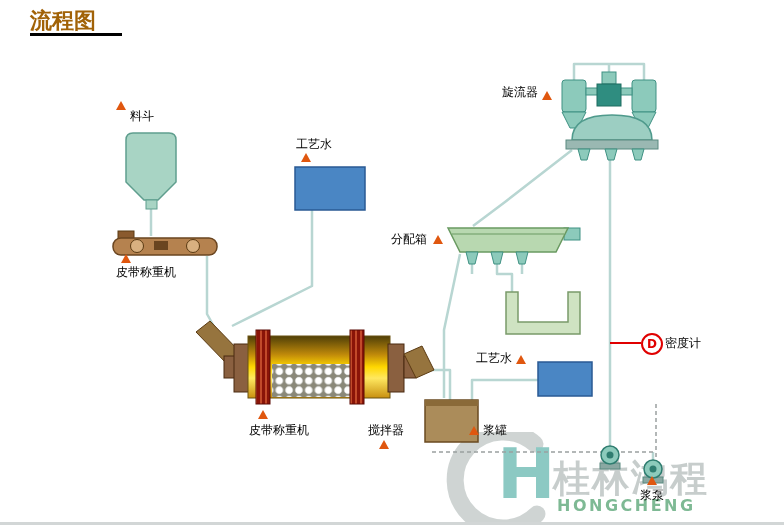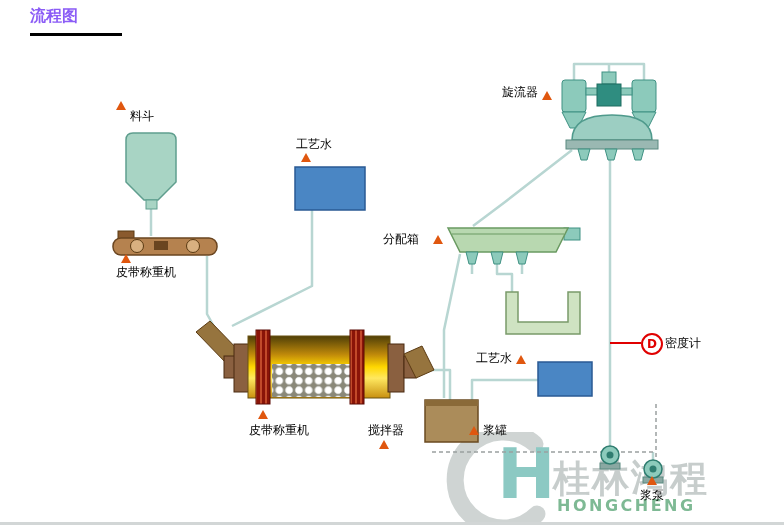--- a/index.html
+++ b/index.html
@@ -7,21 +7,21 @@
     position:relative;width:784px;height:525px;background:#ffffff;overflow:hidden;
     font-family:"DejaVu Sans","Liberation Sans",sans-serif;
     box-sizing:border-box;border-bottom:3px solid #d2d6d6;
   }
   .abs{position:absolute;}
   .lbl{position:absolute;font-size:12px;color:#000;white-space:nowrap;line-height:14px;}
   .lbl.bold{font-weight:normal;}
   .tri{position:absolute;width:0;height:0;
     border-left:5px solid transparent;border-right:5px solid transparent;
     border-bottom:9px solid #e0570f;}
-  #title{position:absolute;left:30px;top:6px;font-size:16px;font-weight:bold;color:#8b5cf6;}
+  #title{position:absolute;left:30px;top:6px;font-size:22px;font-weight:bold;color:#a16207;}
   #title-underline{position:absolute;left:30px;top:33px;width:92px;height:3px;background:#000;}
   #density-circle{
     position:absolute;left:641px;top:333px;width:18px;height:18px;background:#fff;
     border:2px solid #e00000;border-radius:50%;color:#e00000;font-weight:bold;font-size:12px;
     display:flex;align-items:center;justify-content:center;}
   #watermark{position:absolute;left:425px;top:432px;width:310px;height:92px;opacity:.55;pointer-events:none;}
   #wm-h{position:absolute;left:72px;top:-4px;font-size:70px;font-weight:bold;color:#2f9d93;line-height:92px;}
   #wm-cn{position:absolute;left:128px;top:22px;font-size:37px;font-weight:bold;color:#9aa6a4;letter-spacing:2px;}
   #wm-en{position:absolute;left:132px;top:64px;font-size:16px;font-weight:bold;color:#15803d;letter-spacing:2.5px;}
   svg{display:block;}
@@ -168,21 +168,21 @@
 
   <div class="tri" style="left:121px;top:254px"></div>
   <div class="lbl" style="left:116px;top:265px">皮带称重机</div>
 
   <div class="lbl" style="left:296px;top:137px">工艺水</div>
   <div class="tri" style="left:301px;top:153px"></div>
 
   <div class="lbl" style="left:502px;top:85px">旋流器</div>
   <div class="tri" style="left:542px;top:91px"></div>
 
-  <div class="lbl" style="left:383px;top:232px">分配箱</div>
+  <div class="lbl" style="left:391px;top:232px">分配箱</div>
   <div class="tri" style="left:433px;top:235px"></div>
 
   <div class="tri" style="left:258px;top:410px"></div>
   <div class="lbl" style="left:249px;top:423px">皮带称重机</div>
 
   <div class="lbl" style="left:368px;top:423px">搅拌器</div>
   <div class="tri" style="left:379px;top:440px"></div>
 
   <div class="tri" style="left:469px;top:426px"></div>
   <div class="lbl" style="left:483px;top:423px">浆罐</div>

